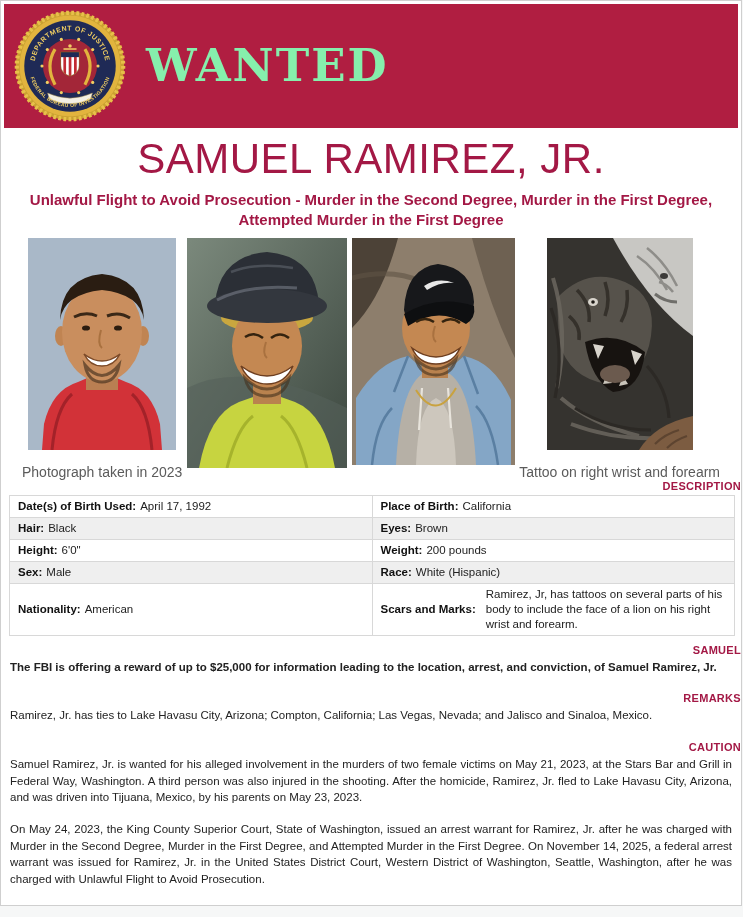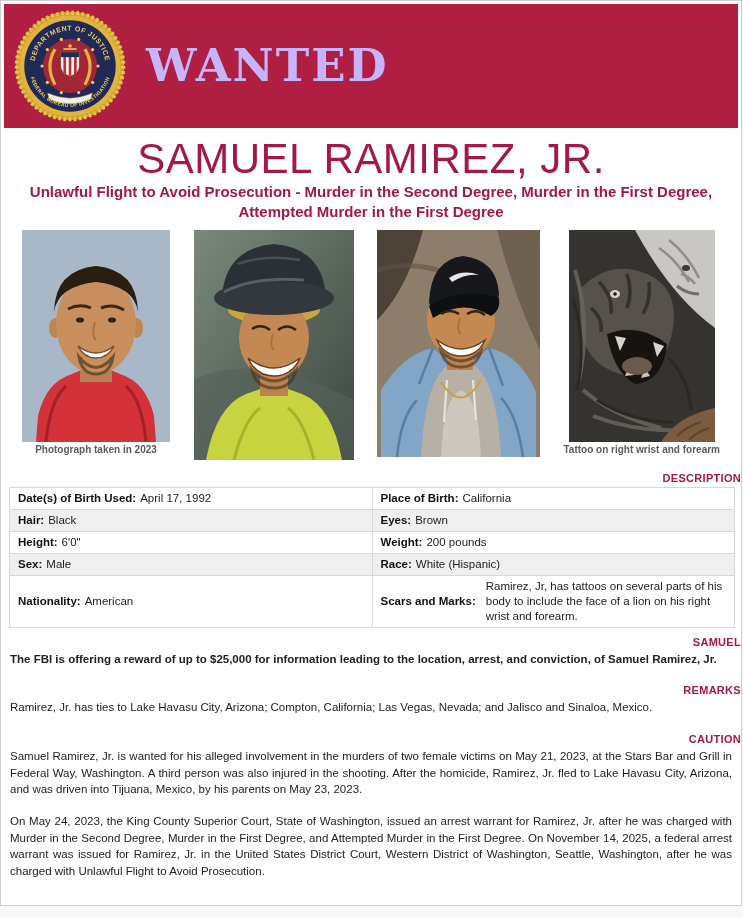--- a/index.html
+++ b/index.html
@@ -3,32 +3,32 @@
 <meta charset="utf-8">
 <style>
   html,body{margin:0;padding:0;background:#f6f7f7;}
   body{width:743px;font-family:"Liberation Sans",sans-serif;color:#222;}
   .page{box-sizing:border-box;width:742px;height:906px;background:#fff;
         border:1px solid #cfcfcf;overflow:hidden;position:relative;}
   
   .banner{margin:3px;height:124px;background:var(--banner-red,#b01e41);
           display:flex;align-items:center;padding-left:10px;box-sizing:border-box;}
   .seal{width:112px;height:112px;flex:0 0 auto;}
-  .banner-text{margin-left:20px;color:#c4b5fd;font-family:"DejaVu Serif",serif;
+  .banner-text{margin-left:20px;color:#86efac;font-family:"DejaVu Serif",serif;
                font-weight:bold;font-size:45px;line-height:1.12;letter-spacing:2px;}
   
   .title{margin:9px 10px 0;text-align:center;color:var(--heading-red,#a31845);
          font-size:42px;font-weight:normal;letter-spacing:.5px;line-height:1.05;}
-  .subtitle{margin:1px 26px 2px;text-align:center;color:var(--heading-red,#a31845);
+  .subtitle{margin:9px 26px 2px;text-align:center;color:var(--heading-red,#a31845);
             font-size:15px;font-weight:bold;line-height:1.3;}
   
   .photos{display:flex;justify-content:space-between;align-items:flex-start;
           padding:0 21px;margin-top:9px;height:234px;}
   figure{margin:0;display:flex;flex-direction:column;align-items:center;}
-  figcaption{font-size:10px;color:#5b5b5b;margin-top:2px;font-weight:bold;}
+  figcaption{font-size:14px;color:#5b5b5b;margin-top:14px;}
   figure svg{display:block;}
   
   .sec-h{margin:8px 0 3px;text-align:right;color:var(--heading-red,#a31845);
          font-size:11px;font-weight:bold;letter-spacing:.3px;}
   .body-p{margin:2px 9px 0;font-size:11.5px;line-height:1.45;}
   .bold-p{font-weight:bold;}
   .just-p{text-align:justify;margin-bottom:15px;}
   
   table.desc{width:726px;margin:3px 8px 4px;border-collapse:collapse;
              table-layout:fixed;font-size:11.5px;}

